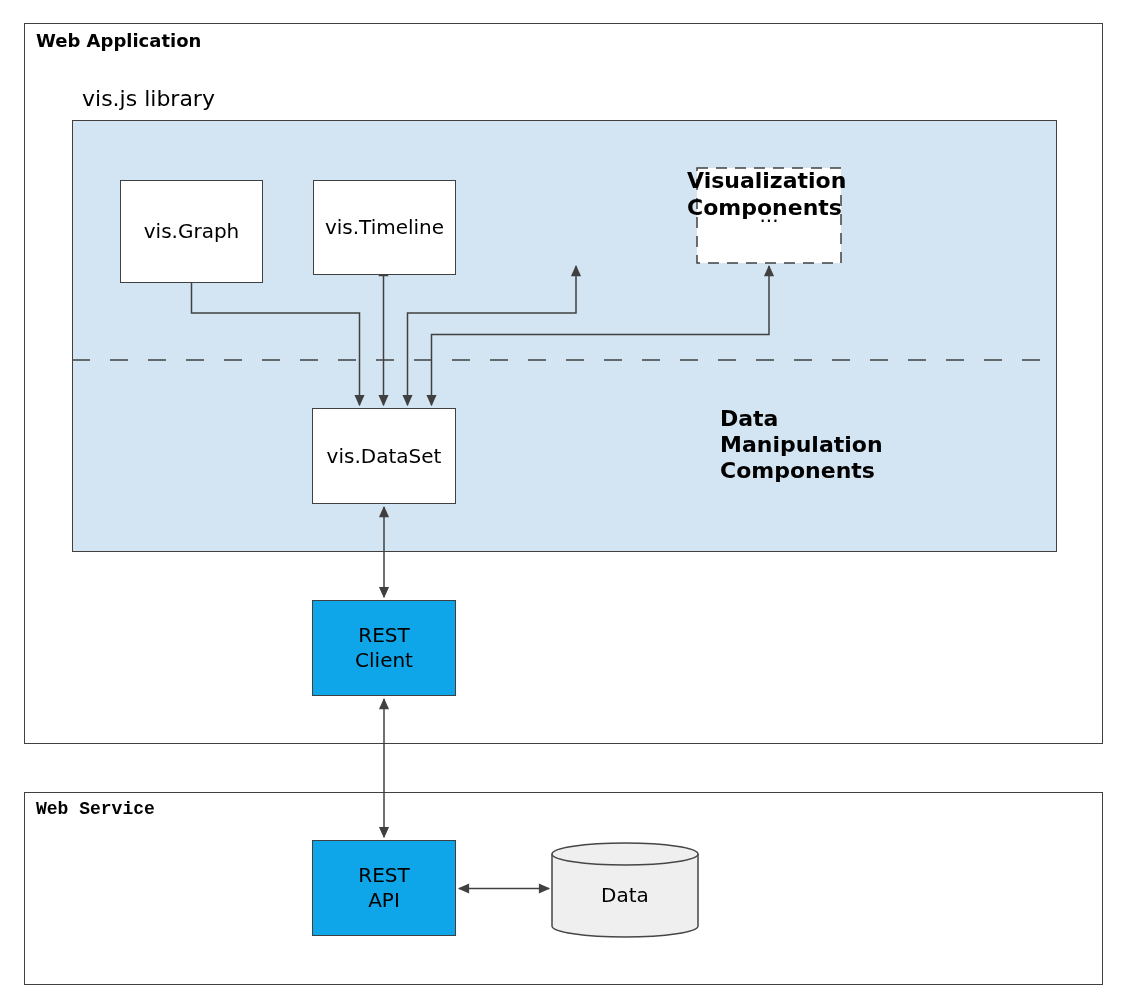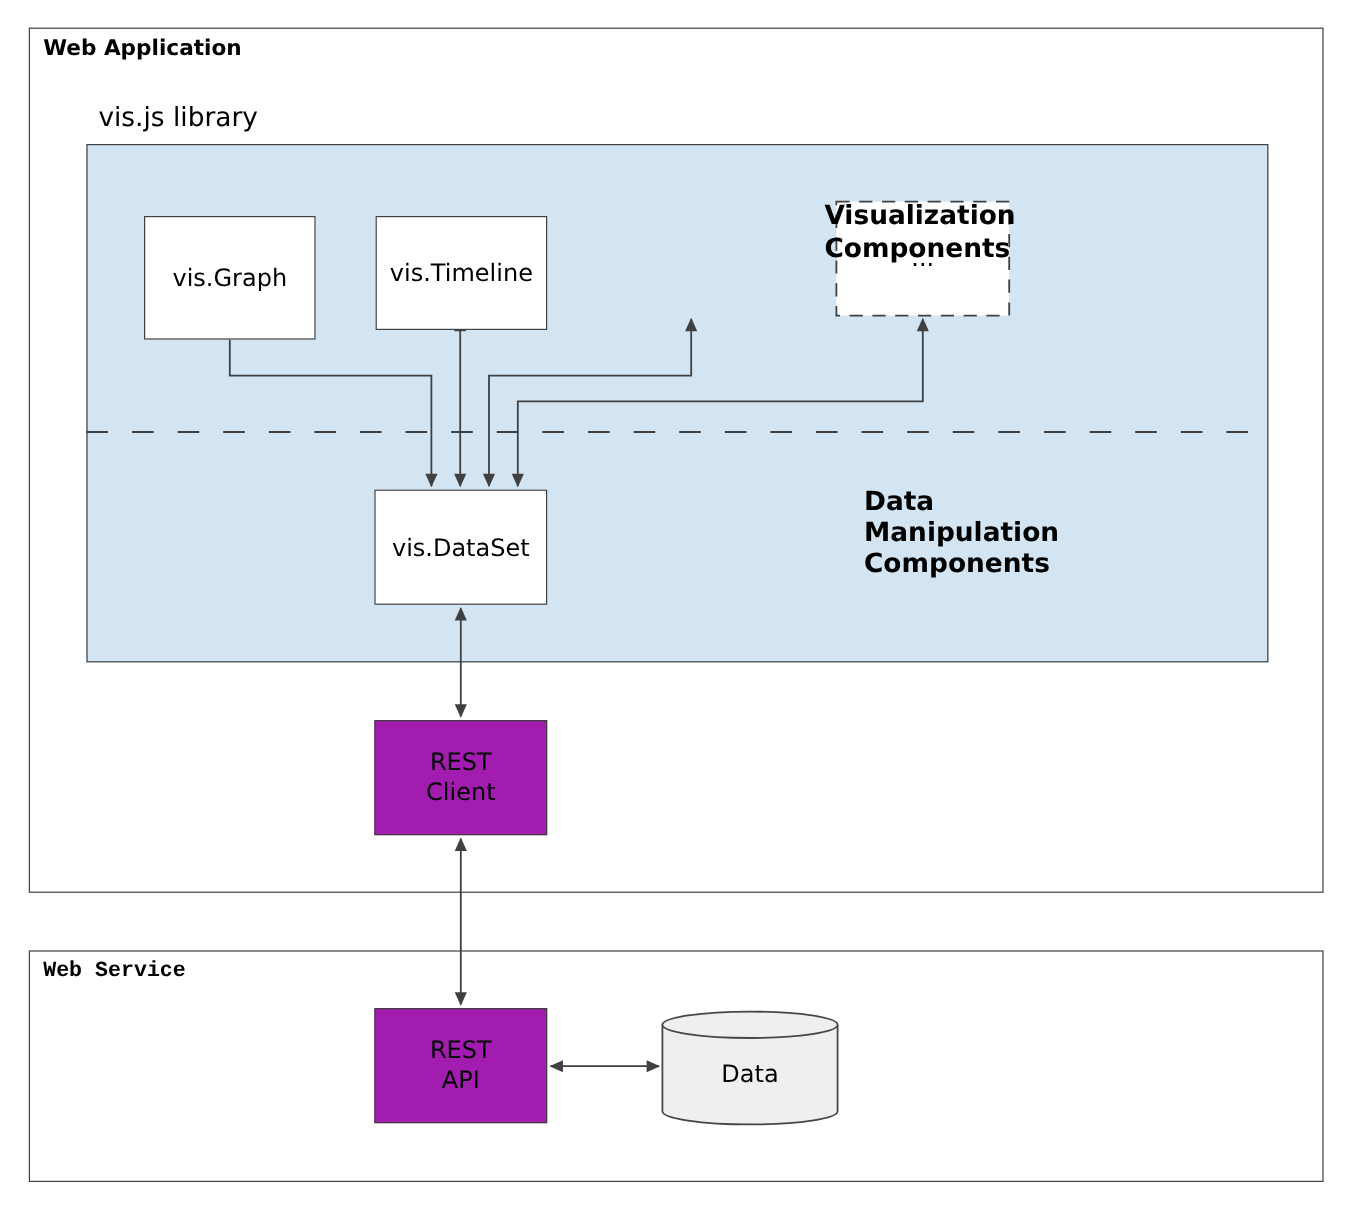--- a/index.html
+++ b/index.html
@@ -46,21 +46,21 @@
     position:absolute;
     box-sizing:border-box;
     border:1.5px solid #404040;
     background:#ffffff;
     display:flex;align-items:center;justify-content:center;
     font-size:20px;
     text-align:center;
     white-space:pre-line;
     line-height:25px;
   }
-  .node.gray{background:#a21caf;}
+  .node.gray{background:#0ea5e9;}
   .node.no-border{border:none;background:transparent;}
   svg.layer{position:absolute;left:0;top:0;pointer-events:none;}
 </style>
 </head>
 <body>
 
 <div class="canvas">
 
   <div class="outer-box" style="left:24px;top:23px;width:1079px;height:721px;"></div>
   <div class="outer-box" style="left:24px;top:792px;width:1079px;height:193px;"></div>

